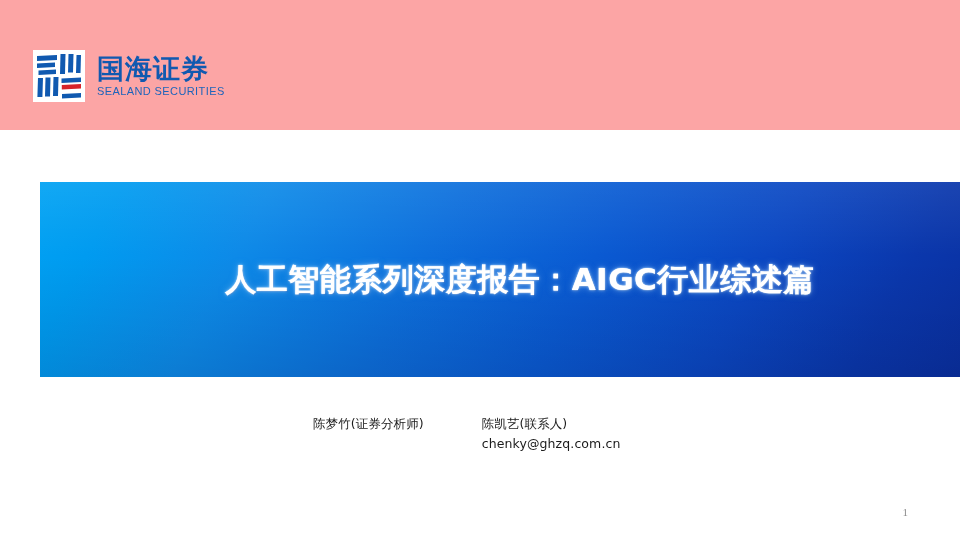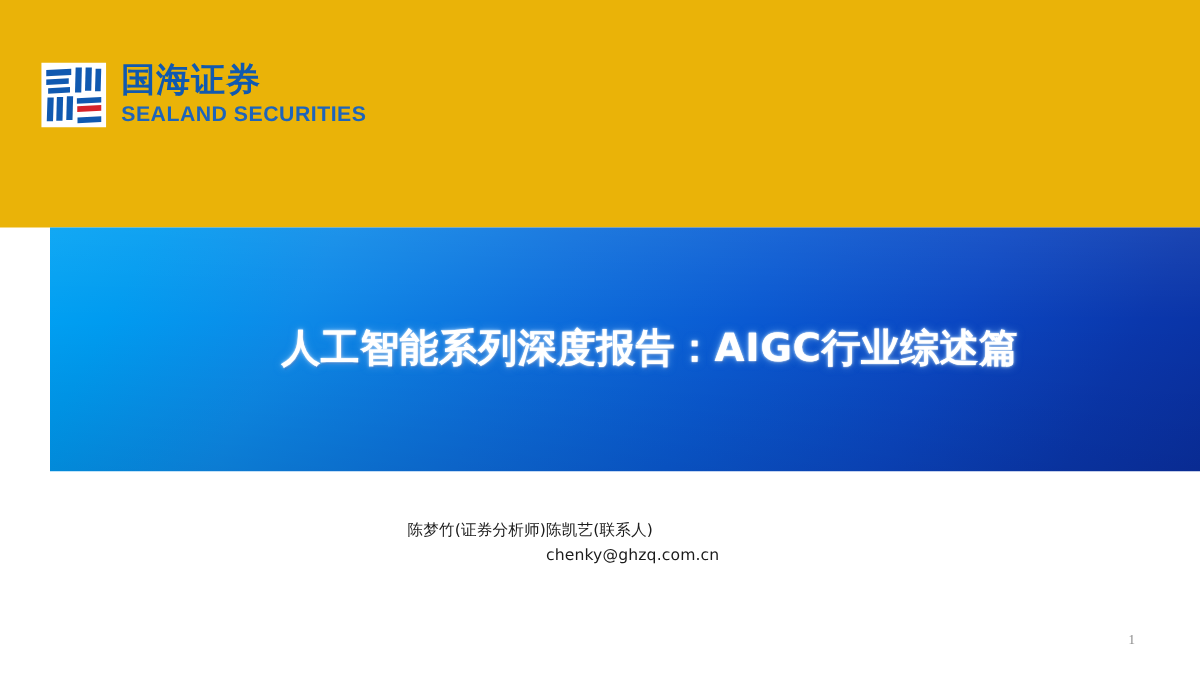--- a/index.html
+++ b/index.html
@@ -20,22 +20,22 @@
     height: 540px;
     background: #ffffff;
   }
 
   
   .header {
     position: absolute;
     left: 0;
     top: 0;
     width: 960px;
-    height: 182px;
-    background: #eab308;
+    height: 130px;
+    background: #fca5a5;
   }
   .logo-block {
     position: absolute;
     left: 33px;
     top: 50px;
     display: flex;
     align-items: center;
   }
   .logo-mark {
     width: 52px;
@@ -51,22 +51,22 @@
   }
   .logo-cn {
     font-size: 27px;
     font-weight: bold;
     color: #1059b0;
     letter-spacing: 1px;
     line-height: 1.08;
     font-family: "DejaVu Sans", "Liberation Sans", sans-serif;
   }
   .logo-en {
-    font-size: 17px;
-    font-weight: bold;
+    font-size: 11px;
+    font-weight: normal;
     color: #1d64bb;
     letter-spacing: 0.4px;
     line-height: 1.25;
     margin-top: 2px;
     font-family: "Liberation Sans", sans-serif;
   }
 
   .header-meta {
     position: absolute;
     right: 16px;
@@ -147,21 +147,21 @@
     line-height: 1.2;
     margin-top: 4px;
   }
 
   
   .authors {
     position: absolute;
     left: 313px;
     top: 414px;
     display: flex;
-    margin-left: 13px;
+    gap: 58px;
   }
   .author-col {
     display: flex;
     flex-direction: column;
   }
   .author-col .a-line {
     font-size: 12.5px;
     line-height: 1.62;
     color: #1b1b1b;
     white-space: nowrap;

